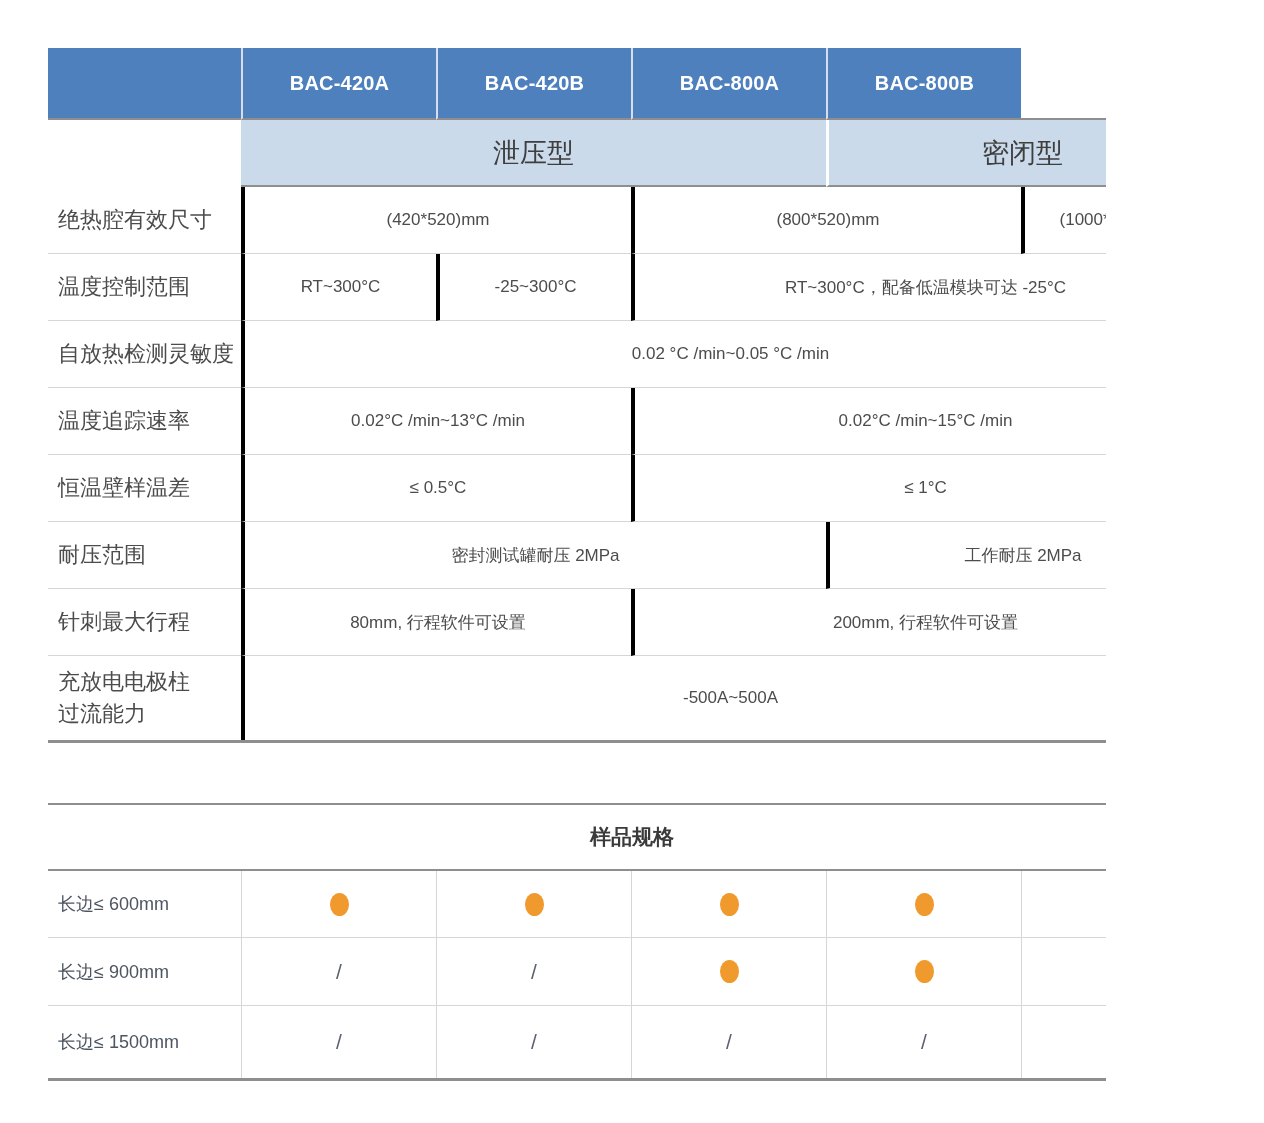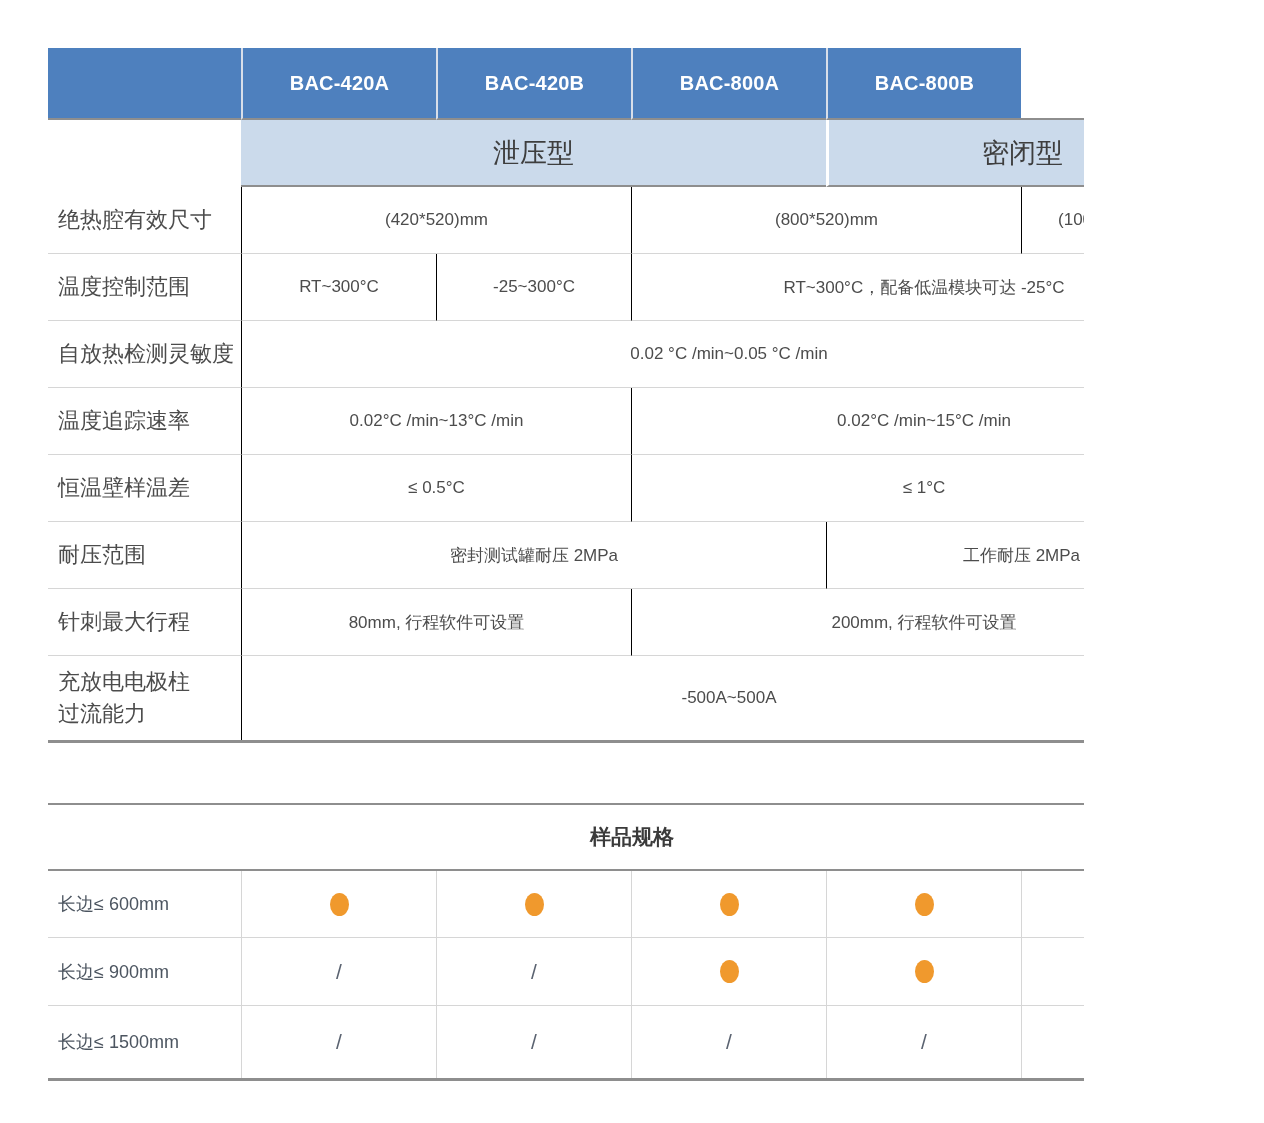--- a/index.html
+++ b/index.html
@@ -2,20 +2,21 @@
 <html><head>
 <meta charset="utf-8">
 <style>
   html,body{margin:0;padding:0;background:#ffffff;}
   .page{
     position:relative;
     width:1084px;height:1123px;
     background:#ffffff;
     font-family:"Liberation Sans","DejaVu Sans",sans-serif;
     overflow:hidden;
+    padding-left:22px;
   }
   
   .spec-table{
     position:absolute;left:48px;top:48px;
     width:1168px;
     display:grid;
     grid-template-columns:193px 195px 195px 195px 195px 195px;
     grid-template-rows:72px 67px 67px 67px 67px 67px 67px 67px 67px 84px;
     border-bottom:3px solid #8E8E8E;
     box-sizing:content-box;
@@ -41,21 +42,21 @@
   
   .r-label{
     justify-content:flex-start !important;
     padding-left:10px;
     font-size:22px;color:#4C4C4C;
     border-bottom:1px solid #D6D6D6;
     white-space:pre-line;line-height:1.45;
   }
   .v-cell{
     font-size:17px;color:#4C4C4C;
-    border-left:1px solid #000000;
+    border-left:4px solid #000000;
     border-bottom:1px solid #D6D6D6;
     text-align:center;padding:0 6px;
   }
   .s1{grid-column:span 1;} .s2{grid-column:span 2;}
   .s3{grid-column:span 3;} .s5{grid-column:span 5;}
   .last{border-bottom:none !important;}
   
   .sample-table{
     position:absolute;left:48px;top:803px;
     width:1168px;

